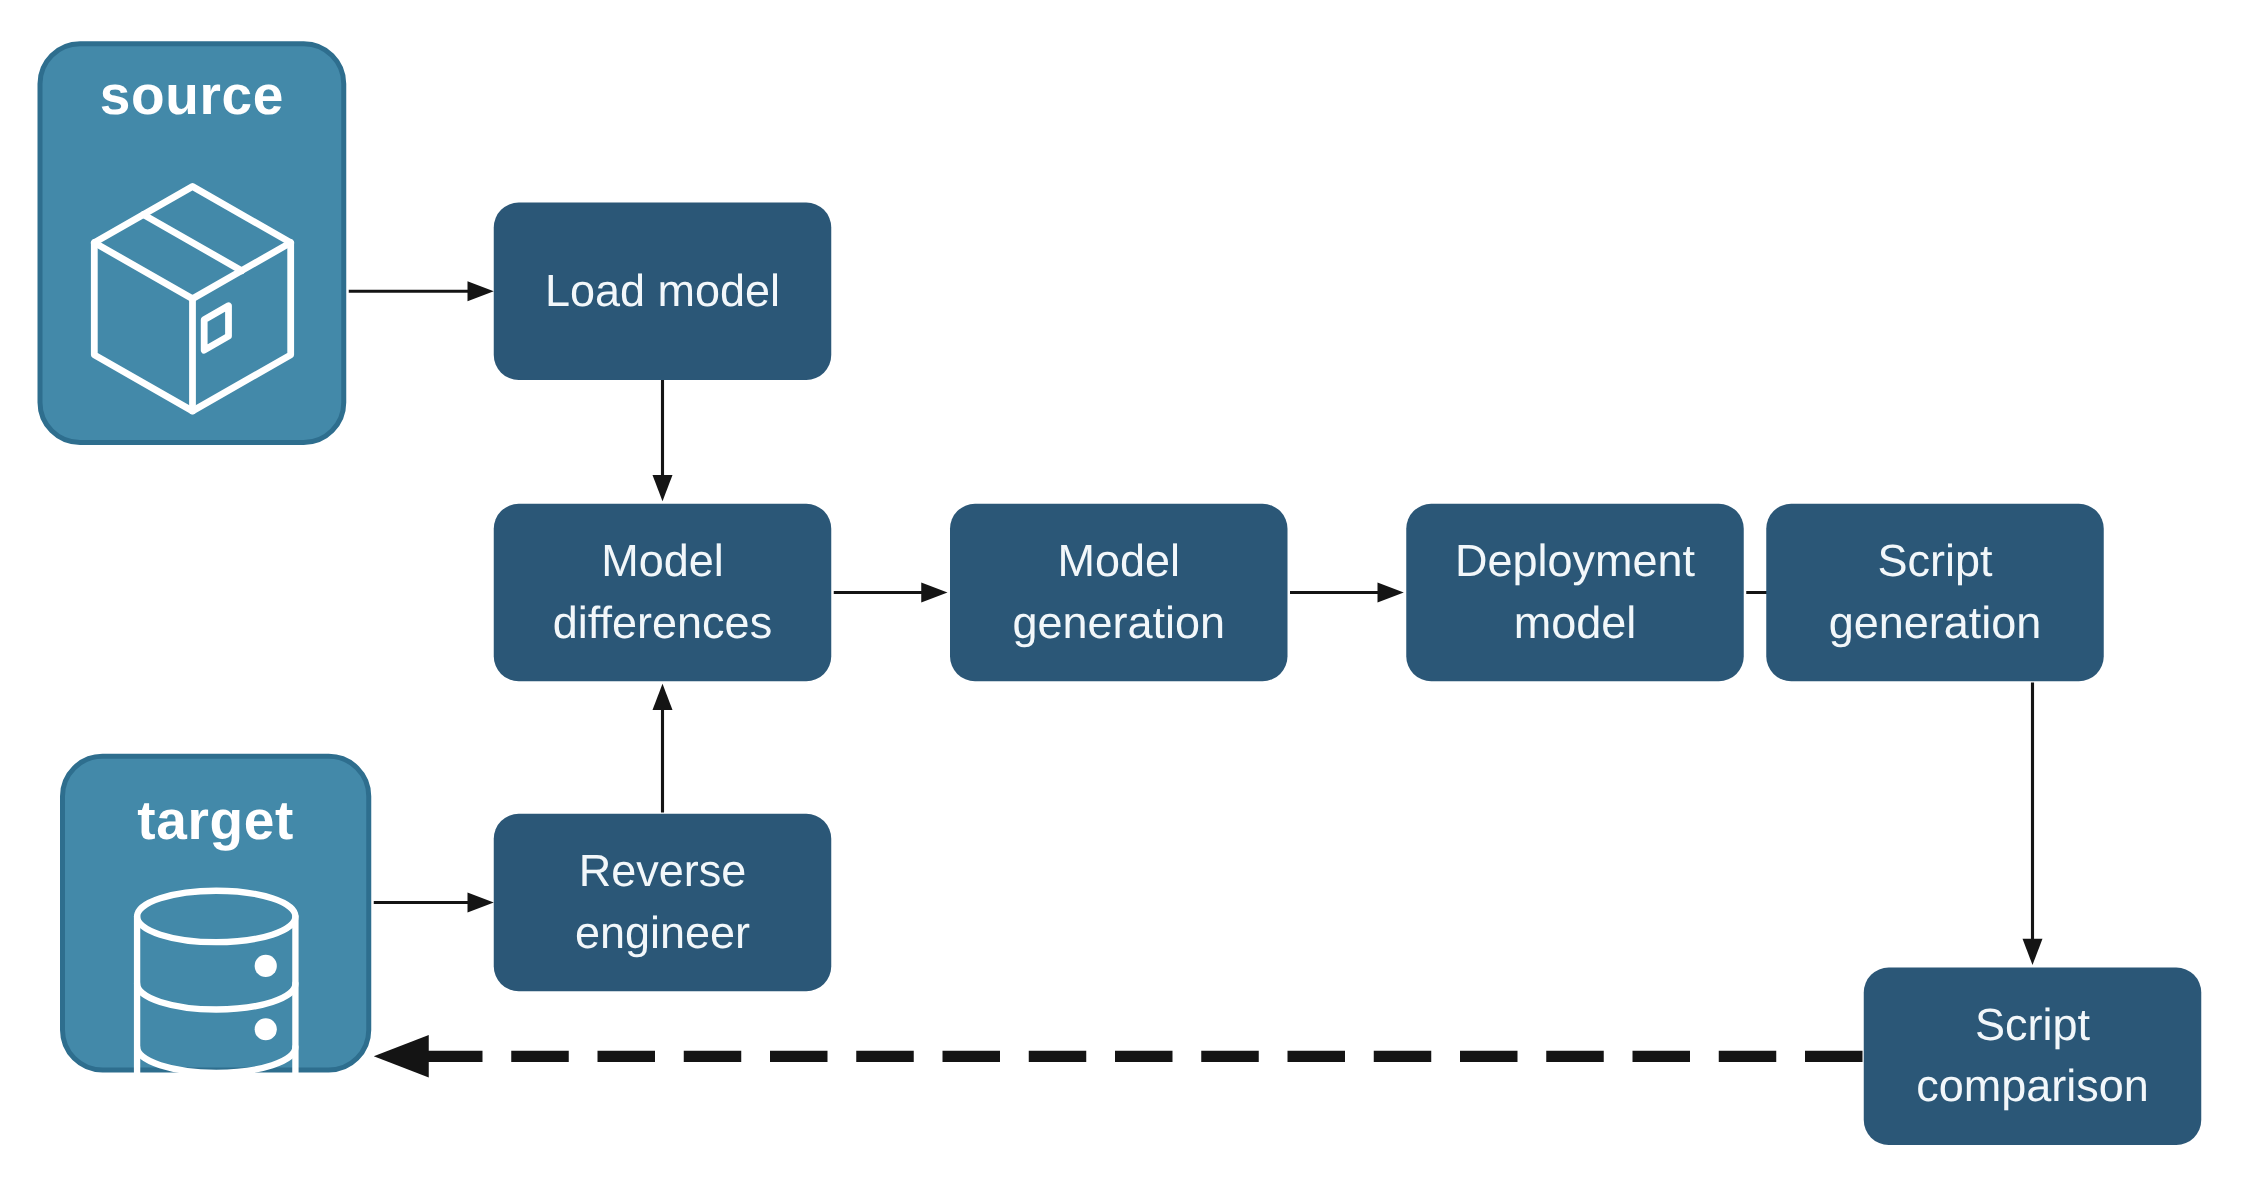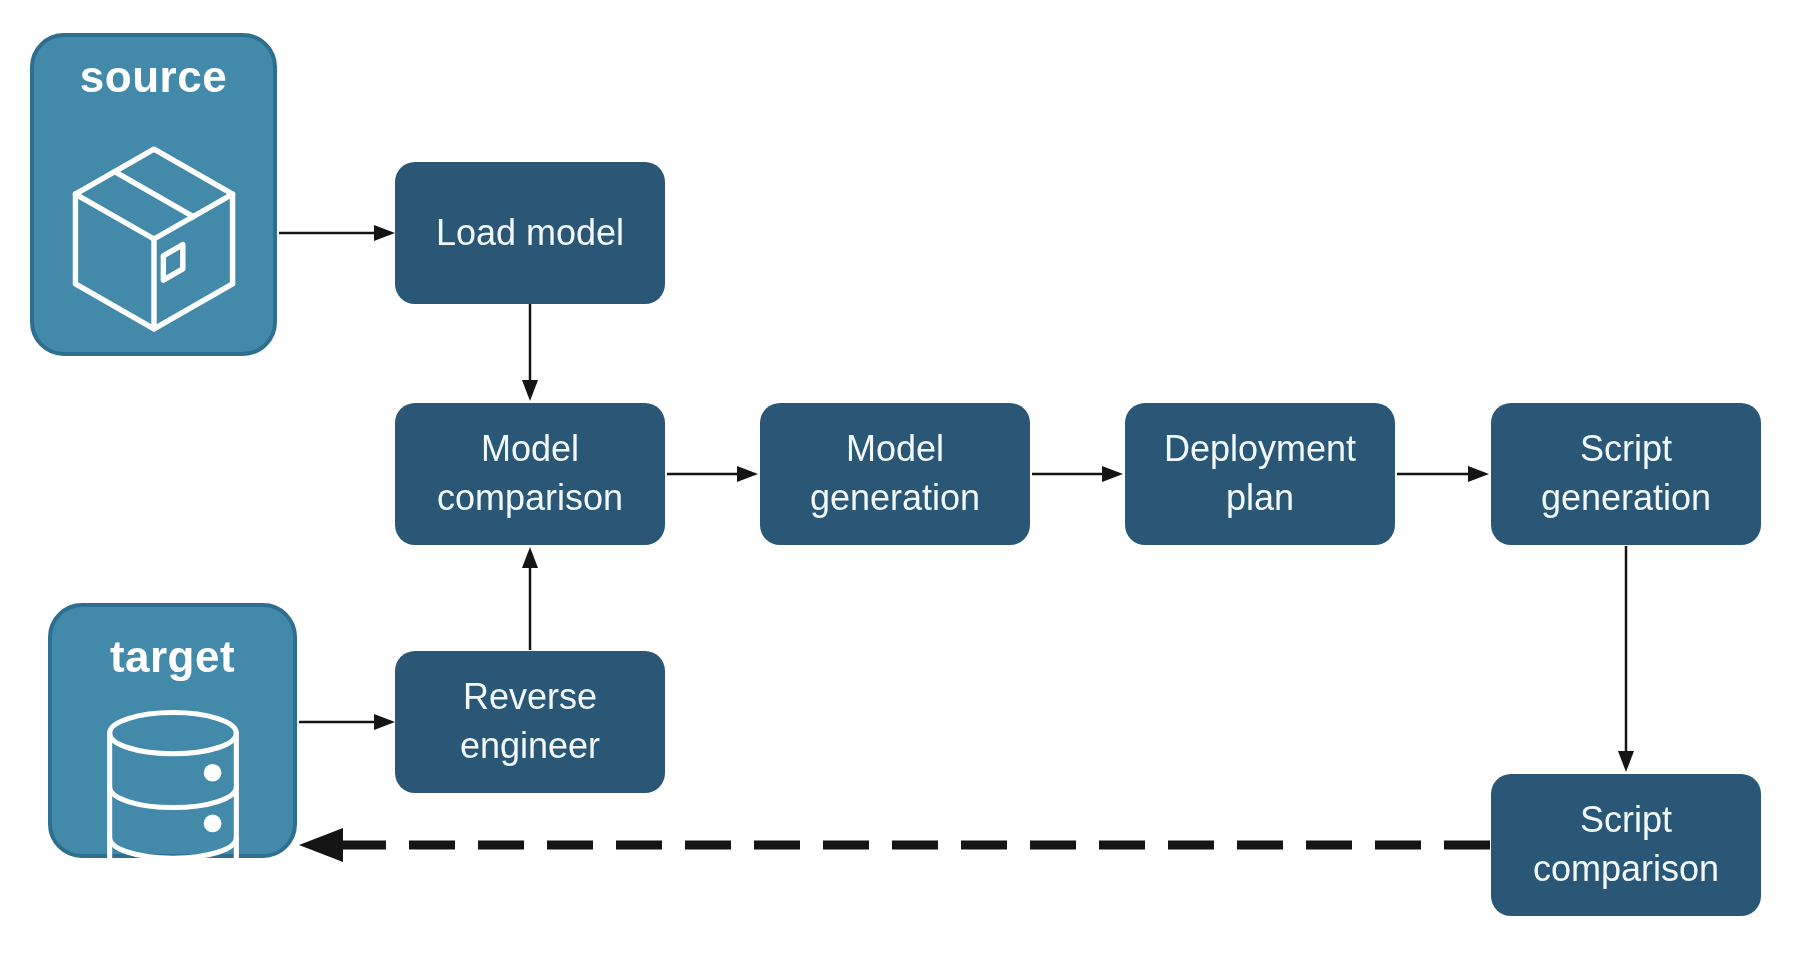--- a/index.html
+++ b/index.html
@@ -117,32 +117,32 @@
         <circle cx="73" cy="102" r="5.6" fill="#ffffff" stroke="none"></circle>
       </svg>
     </div>
   </div>
 
   <div class="node" style="left:395px;top:162px;">
     <span class="node-label">Load model</span>
   </div>
 
   <div class="node" style="left:395px;top:403px;">
-    <span class="node-label">Model comparison</span>
+    <span class="node-label">Model differences</span>
   </div>
 
   <div class="node" style="left:760px;top:403px;">
     <span class="node-label">Model generation</span>
   </div>
 
   <div class="node" style="left:1125px;top:403px;">
-    <span class="node-label">Deployment plan</span>
+    <span class="node-label">Deployment model</span>
   </div>
 
-  <div class="node" style="left:1491px;top:403px;">
+  <div class="node" style="left:1413px;top:403px;">
     <span class="node-label">Script generation</span>
   </div>
 
   <div class="node" style="left:395px;top:651px;">
     <span class="node-label">Reverse engineer</span>
   </div>
 
   <div class="node" style="left:1491px;top:774px;">
     <span class="node-label">Script comparison</span>
   </div>

